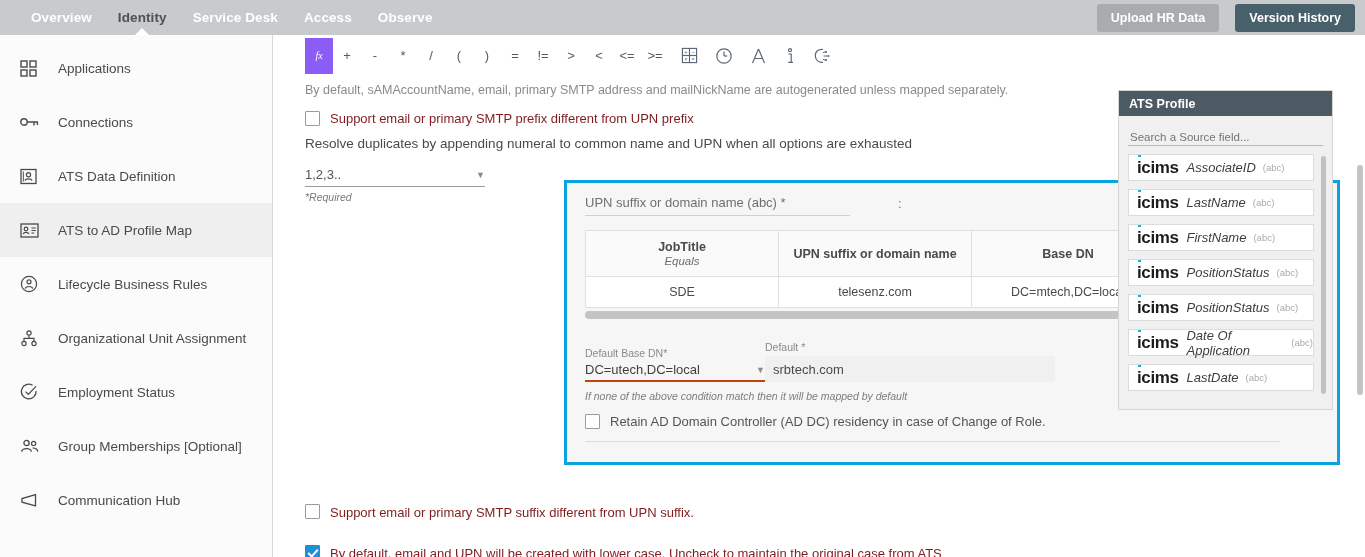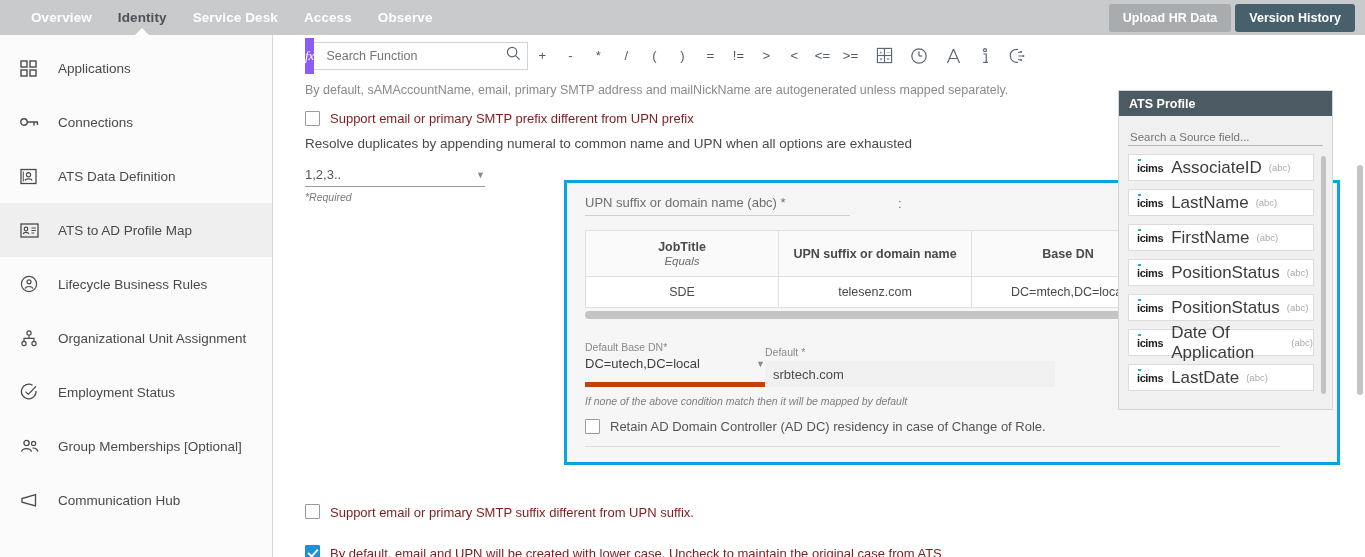--- a/index.html
+++ b/index.html
@@ -29,21 +29,21 @@
   .nav-item.active { color: #4c5257; }
   .nav-item.active::after {
     content: ""; position: absolute;
     bottom: -1px; left: 50%; transform: translateX(-50%);
     border-left: 8px solid transparent;
     border-right: 8px solid transparent;
     border-bottom: 8px solid #ffffff;
   }
   .nav-right {
     margin-left: auto; display: flex; align-items: center;
-    gap: 4px; padding-right: 10px; justify-content: space-between;
+    gap: 16px; padding-right: 10px; justify-content: space-between;
   }
   .btn-upload {
     background: #a9acae; color: #ffffff;
     border: none; border-radius: 3px;
     font-size: 12.5px; font-weight: bold;
     padding: 7px 14px; cursor: pointer;
     font-family: "Liberation Sans", sans-serif;
   }
   .btn-version {
     background: #48606c; color: #ffffff;
@@ -84,21 +84,21 @@
   
   .fxbar {
     display: flex; align-items: center;
     height: 29px; margin: 6px 0 0 32px;
     width: 690px;
   }
   .fx-btn {
     width: 28px; height: 36px;
     background: #8b5cf6; color: #ffffff;
     display: flex; align-items: center; justify-content: center;
-    font-style: italic; font-size: 13px;
+    font-style: italic; font-size: 10px;
     font-family: "Liberation Serif", serif;
     cursor: pointer;
   }
   .fx-search {
     flex: 0 0 214px; height: 28px;
     background: #ffffff; border: 1px solid #d3d3d3; border-left: none;
     display: flex; align-items: center;
     padding: 0 6px 0 10px;
   }
   .fx-search input {
@@ -212,22 +212,22 @@
     font-size: 13px; line-height: 1; cursor: pointer;
     border: 1px solid #8d6228;
   }
   .defaults-row {
     display: flex; align-items: flex-end; margin-top: 22px; 
   }
   .def-basedn { width: 180px; }
   .def-lbl { font-size: 10.5px; color: #8a8a8a; margin-bottom: 3px; }
   .def-sel {
     display: flex; align-items: center; justify-content: space-between;
-    border-bottom: 5px solid #c2410c; font-size: 13px; color: #3f3f3f;
-    padding-bottom: 11px; cursor: pointer;
+    border-bottom: 2px solid #c2410c; font-size: 13px; color: #3f3f3f;
+    padding-bottom: 3px; cursor: pointer;
   }
   .def-input-wrap { width: 290px; }
   .def-input {
     width: 290px; height: 26px; background: #f0f0f0;
     border: none; outline: none;
     font-size: 13px; color: #4a4a4a; padding: 0 8px;
     font-family: "Liberation Sans", sans-serif;
   }
   .hint {
     font-size: 10.5px; color: #7d7d7d; font-style: italic;
@@ -268,30 +268,30 @@
     margin: 8px 6px 0 9px; position: relative;
     height: 265px; overflow: hidden;
   }
   .rp-item {
     background: #ffffff; border: 1px solid #dcdcdc;
     height: 27px; margin-bottom: 8px;
     display: flex; align-items: center; padding-left: 8px;
     cursor: pointer; width: 186px;
   }
   .icims {
-    font-size: 11px; font-weight: bold; color: #1c1c1c;
+    font-size: 17px; font-weight: bold; color: #1c1c1c;
     letter-spacing: -.4px; margin-right: 8px; position: relative;
     font-family: "Liberation Sans", sans-serif;
   }
   .icims::before {
     content: ""; position: absolute;
     left: 1px; top: -3px; width: 2.5px; height: 2.5px;
     background: #17b5c4;
   }
-  .rp-name { font-size: 17px; color: #3d3d3d; }
+  .rp-name { font-size: 13px; color: #3d3d3d; font-style: italic; }
   .rp-type { font-size: 9.5px; color: #aaaaaa; margin-left: 7px; }
   .rp-scroll {
     position: absolute; right: 0px; top: 2px;
     width: 5px; height: 238px; background: #c2c2c2; border-radius: 3px;
   }
   
   .page-scroll {
     position: absolute; right: 2px; top: 130px;
     width: 6px; height: 230px; background: #c4c4c4; border-radius: 3px;
   }
@@ -416,29 +416,20 @@
           </svg>
         </span>
         <span class="side-label">Communication Hub</span>
       </div>
     </div>
 
   <div class="main">
 
     <div class="fxbar">
       <div class="fx-btn">fx</div>
-      <div class="fx-search">
-        <input placeholder="Search Function" style="">
-        <span>
-          <svg width="15" height="15" viewBox="0 0 16 16">
-              <circle cx="6.5" cy="6.5" r="5" fill="none" stroke="#5a6672" stroke-width="1.3"></circle>
-              <line x1="10.2" y1="10.2" x2="14.5" y2="14.5" stroke="#5a6672" stroke-width="1.3"></line>
-            </svg>
-        </span>
-      </div>
       <div class="ops" id="ops">
           <span class="op">+</span>
           <span class="op">-</span>
           <span class="op">*</span>
           <span class="op">/</span>
           <span class="op">(</span>
           <span class="op">)</span>
           <span class="op">=</span>
           <span class="op">!=</span>
           <span class="op">&gt;</span>

